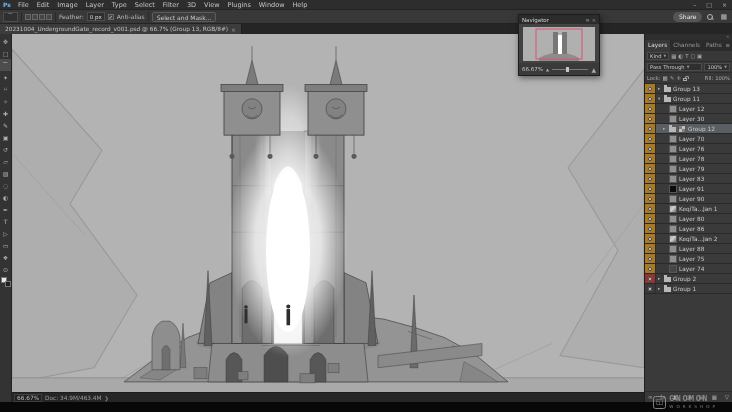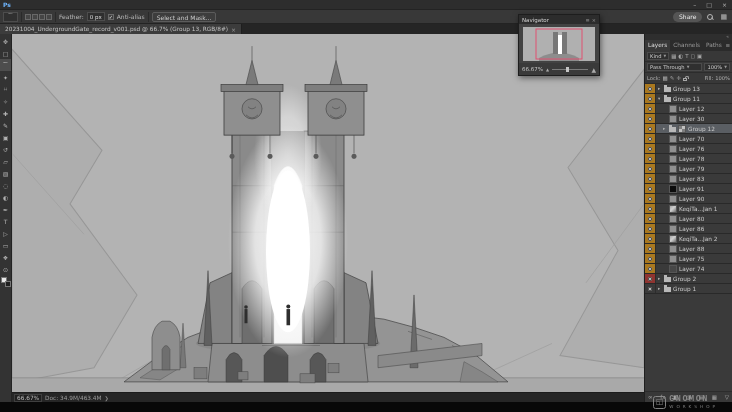--- a/index.html
+++ b/index.html
@@ -113,20 +113,35 @@
   .wm-logo{width:13px;height:13px;border:1.5px solid #8f8f8f;border-radius:2.5px;color:#8f8f8f;font-size:8px;display:flex;align-items:center;justify-content:center;line-height:1;}
   .wm-text{display:flex;flex-direction:column;gap:1px;}
   .wm-line1{font-size:8.5px;font-weight:bold;letter-spacing:1.5px;color:#8f8f8f;line-height:1;font-family:Liberation Mono, monospace;}
   .wm-line2{font-size:4.2px;letter-spacing:3px;color:#8f8f8f;line-height:1;}
 </style>
 </head>
 <body>
 
 <div class="menubar">
   <span class="ps-badge">Ps</span>
+  <span style="display:flex;">
+
+  <span class="menu-item">File</span>
+      <span class="menu-item">Edit</span>
+      <span class="menu-item">Image</span>
+      <span class="menu-item">Layer</span>
+      <span class="menu-item">Type</span>
+      <span class="menu-item">Select</span>
+      <span class="menu-item">Filter</span>
+      <span class="menu-item">3D</span>
+      <span class="menu-item">View</span>
+      <span class="menu-item">Plugins</span>
+      <span class="menu-item">Window</span>
+      <span class="menu-item">Help</span>
+    </span>
   <span class="mspacer"></span>
   <span style="display:flex;">
 
   <span class="win-btn">–</span>
       <span class="win-btn">□</span>
       <span class="win-btn">×</span>
     </span>
 </div>
 
 <div class="optionsbar">

